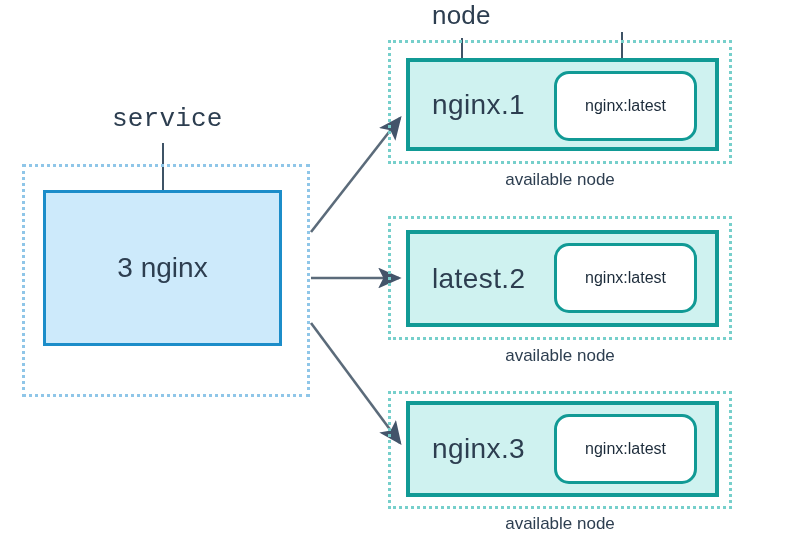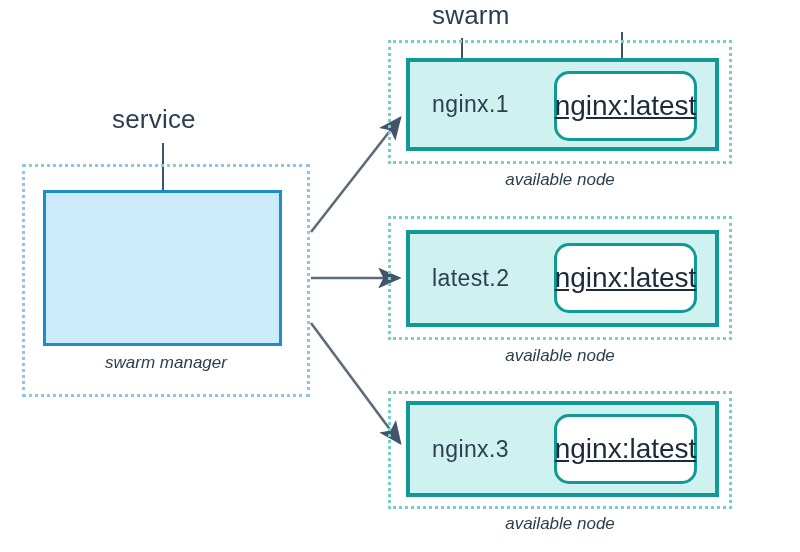--- a/index.html
+++ b/index.html
@@ -61,21 +61,20 @@
     color: #2d3e50;
     text-align: center;
     line-height: 1.18;
   }
   .caption {
     position: absolute;
     font-size: 17px;
     color: #2d3e50;
     white-space: nowrap;
     text-align: center;
-    font-style: italic;
   }
 
   
   .node-box {
     position: absolute;
     border: 3px dotted #76cfcb;
     box-sizing: border-box;
     left: 388px;
     width: 344px;
   }
@@ -83,41 +82,40 @@
     position: absolute;
     background: #cff2f0;
     border: 4px solid #119a95;
     box-sizing: border-box;
     left: 406px;
     width: 313px;
     display: flex;
     align-items: center;
   }
   .task-label {
-    font-size: 23px;
+    font-size: 28px;
     color: #2d3e50;
     margin-left: 22px;
     white-space: nowrap;
     letter-spacing: 0.4px;
   }
   .container-box {
     position: absolute;
     background: #ffffff;
     border: 3px solid #119a95;
     border-radius: 15px;
     box-sizing: border-box;
     display: flex;
     align-items: center;
     justify-content: center;
   }
   .container-label {
-    font-size: 28px;
+    font-size: 16px;
     color: #1c2b3a;
     white-space: nowrap;
-    text-decoration: underline;
   }
 
   
   #arrows {
     position: absolute;
     left: 0;
     top: 0;
     width: 800px;
     height: 552px;
     pointer-events: none;
@@ -132,36 +130,36 @@
     <defs>
       <marker id="arrowhead" markerWidth="9" markerHeight="8" refX="8" refY="4" orient="auto" markerUnits="strokeWidth">
         <path d="M0,0 L9,4 L0,8 L2,4 Z" fill="#43546a"></path>
       </marker>
     </defs>
     <line x1="311" y1="232" x2="400" y2="118" stroke="#5b6b7a" stroke-width="2.6" marker-end="url(#arrowhead)"></line>
     <line x1="311" y1="278" x2="399" y2="278" stroke="#5b6b7a" stroke-width="2.6" marker-end="url(#arrowhead)"></line>
     <line x1="311" y1="323" x2="400" y2="443" stroke="#5b6b7a" stroke-width="2.6" marker-end="url(#arrowhead)"></line>
   </svg>
 
-  <div class="annot-label" style="left:112px; top:104px;">service</div>
+  <div class="annot-label" style="left:112px; top:104px;font-family:Liberation Mono, monospace;">service</div>
   <div class="leader-line" style="left:162px; top:143px; height:84px;"></div>
 
-  <div class="annot-label" style="left:432px; top:0px;">swarm</div>
+  <div class="annot-label" style="left:432px; top:0px;">node</div>
   <div class="leader-line" style="left:461px; top:38px; height:45px;"></div>
 
   <div class="leader-line" style="left:621px; top:32px; height:60px;"></div>
 
   <div class="swarm-manager-box"></div>
 
   <div class="service-box">
     <div class="service-box-text">
+      <div>3 nginx</div>
     </div>
   </div>
 
-  <div class="caption" style="left:22px; top:353px; width:288px;">swarm manager</div>
 
   <div class="node-box" style="top:40px; height:124px;"></div>
   <div class="task-box" style="top:58px; height:93px;">
     <span class="task-label">nginx.1</span>
   </div>
   <div class="container-box" style="left:554px; top:71px; width:143px; height:70px;">
     <span class="container-label">nginx:latest</span>
   </div>
   <div class="caption" style="left:388px; top:170px; width:344px;">available node</div>
 

